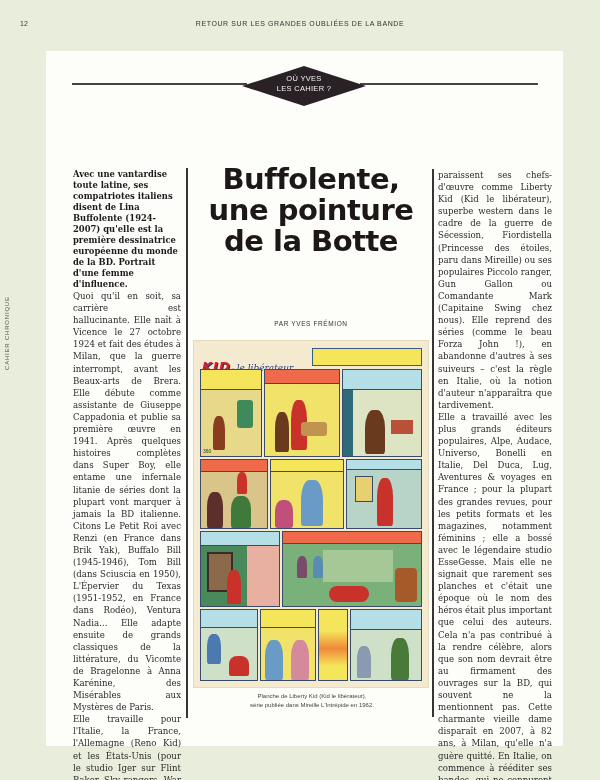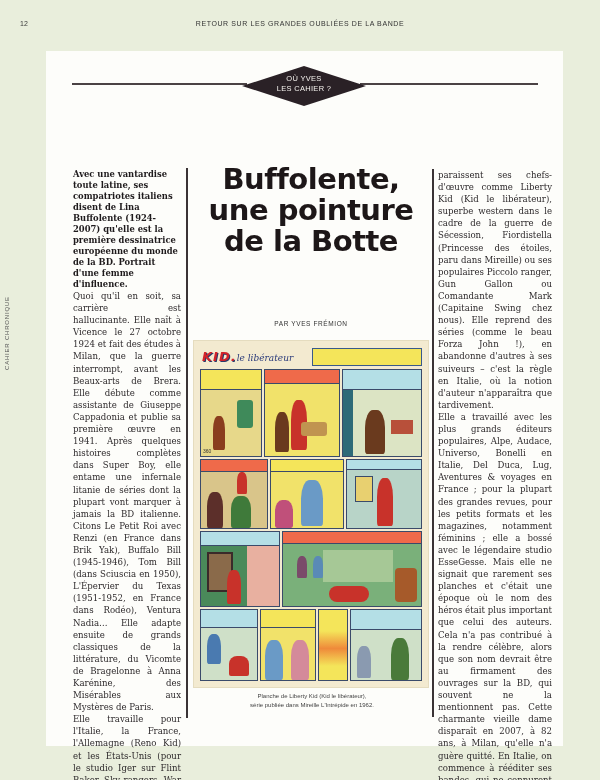--- a/index.html
+++ b/index.html
@@ -79,21 +79,21 @@
       font-family: "Liberation Sans", sans-serif;
       font-size: 6.5px; letter-spacing: 0.6px; color: #333;
     }
     .comic {
       position: absolute; left: 193px; top: 340px; width: 236px; height: 348px;
       background: #f3ead0; padding: 6px;
       border: 1px solid #e5dcbf;
     }
     .comic-inner { position: relative; width: 100%; height: 100%; }
     .comic-logo {
-      position: absolute; left: 2px; top: 2px;
+      position: absolute; left: 2px; top: 12px;
       font-family: "DejaVu Sans", sans-serif; font-weight: bold; font-style: italic;
       font-size: 13px; color: #d2232a; letter-spacing: 1px;
       text-shadow: 1px 1px 0 #2a3a6a;
     }
     .comic-logo-sub {
       font-family: "DejaVu Serif", serif; font-size: 9px; color: #2a3a7a;
       font-style: italic; font-weight: normal; text-shadow: none; letter-spacing: 0;
     }
     .comic-topcap {
       position: absolute; left: 112px; top: 1px; width: 110px; height: 18px;

